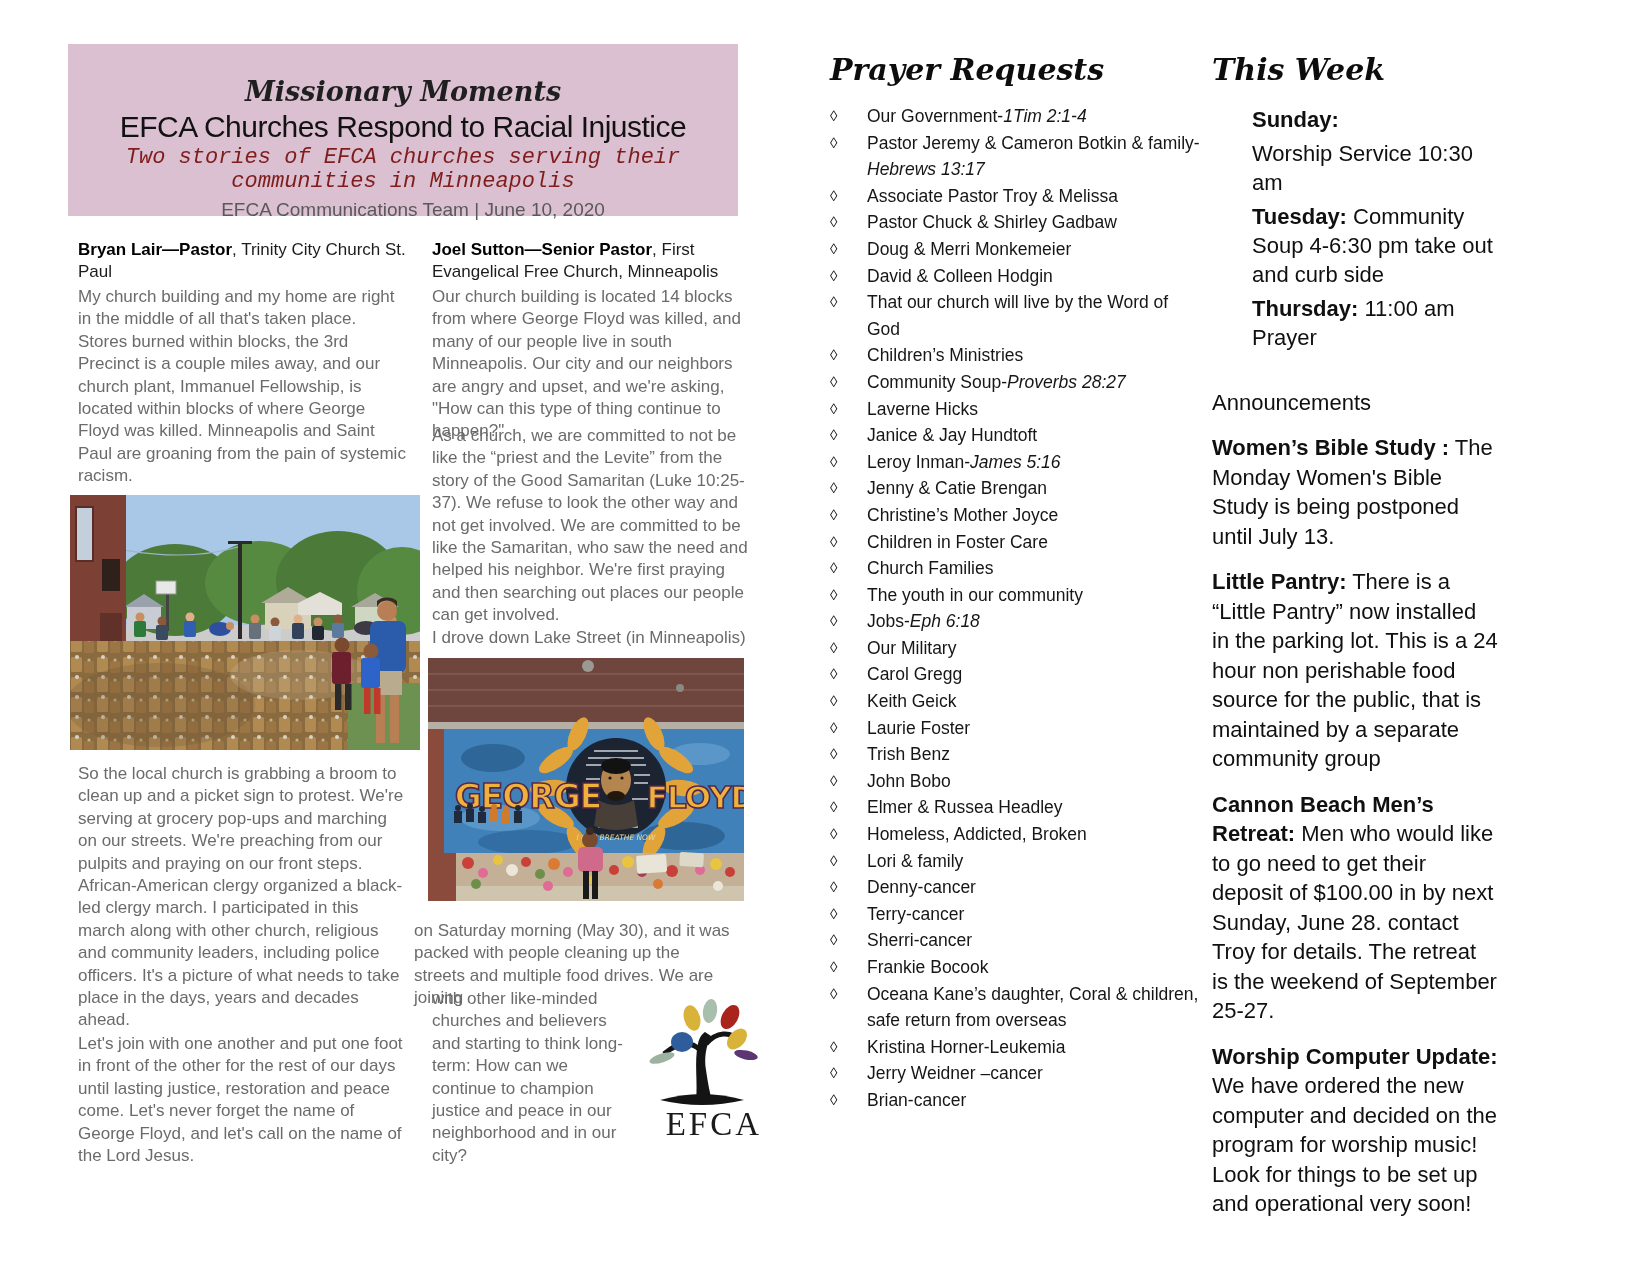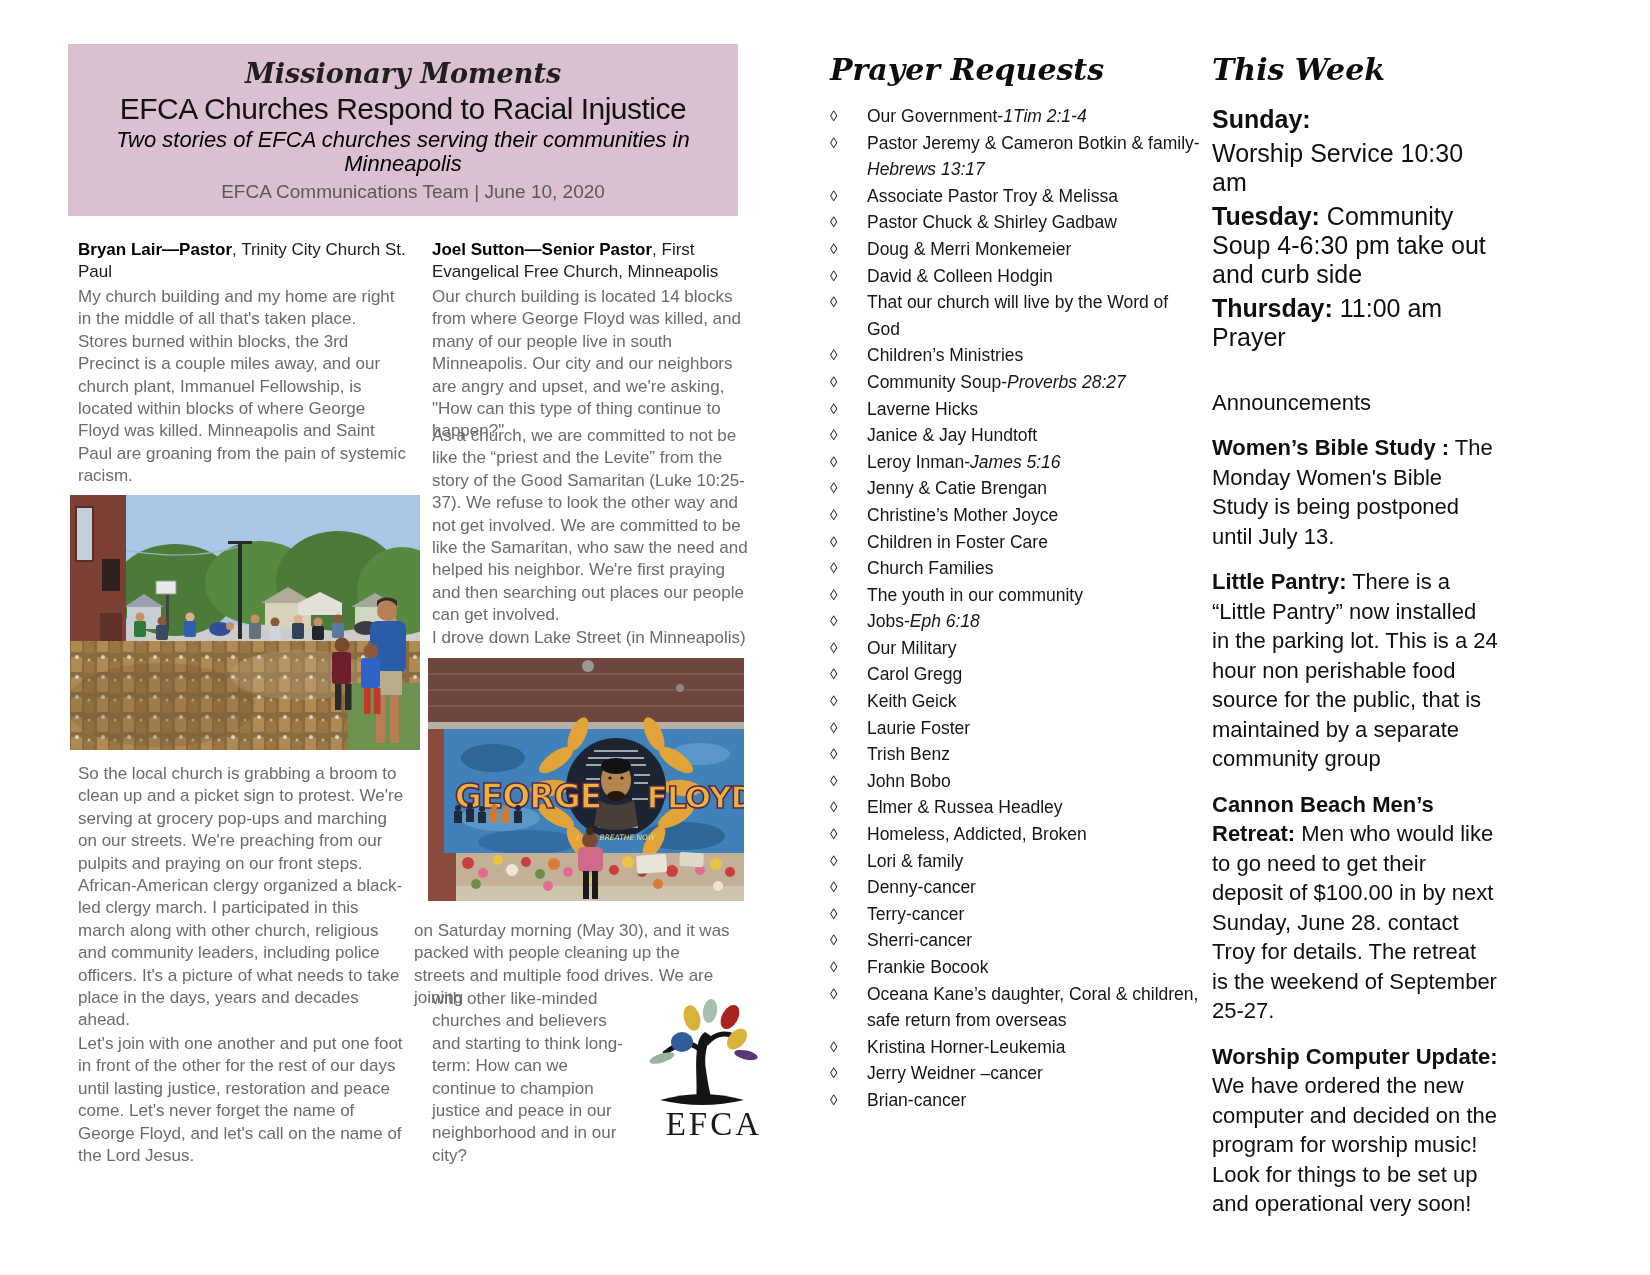--- a/index.html
+++ b/index.html
@@ -4,25 +4,25 @@
 <style>
   html,body{margin:0;padding:0;background:#ffffff;}
   body{width:1650px;height:1275px;position:relative;overflow:hidden;
        font-family:"Liberation Sans", sans-serif;}
   .page{position:absolute;inset:0;background:#fff;}
 
   
   .pink-box{position:absolute;left:68px;top:44px;width:670px;height:172px;
             background:#dbc0d1;text-align:center;}
   .kicker{font-family:"DejaVu Serif", serif;font-style:italic;font-weight:bold;
-          font-size:27px;color:#1f1f1f;padding-top:14px;}
+          font-size:27px;color:#1f1f1f;padding-top:32px;}
   .main-title{font-family:Liberation Sans, sans-serif;font-size:30px;color:#121212;
           margin-top:3px;letter-spacing:-0.5px;}
-  .subtitle{font-family:Liberation Sans, sans-serif;font-style:italic;font-size:22px;
-          color:#000000;line-height:24px;margin-top:2px;padding:0 30px;}
+  .subtitle{font-family:Liberation Mono, monospace;font-style:italic;font-size:22px;
+          color:#7f1d1d;line-height:24px;margin-top:2px;padding:0 30px;}
   .byline{font-size:19px;color:#595959;margin-top:5px;margin-left:20px;}
 
   
   .story{font-size:17px;line-height:22.4px;color:#6b6b6b;}
   .story-head{font-size:17px;line-height:22.4px;color:#1c1c1c;}
   .story-head b{color:#000;}
   .abs{position:absolute;}
   .nowrap{white-space:nowrap;}
 
   .photo{overflow:hidden;background:#ccc;}
@@ -39,21 +39,21 @@
              font-size:30px;color:#0d0d0d;}
   .pr-list{margin-top:16px;}
   .pr-item{display:flex;font-size:17.5px;line-height:26.6px;color:#161616;}
   .pr-bullet{flex:0 0 37px;font-size:15px;color:#161616;}
   .pr-body{flex:1;}
   .pr-ref{font-style:italic;}
 
   
   .week-col{position:absolute;left:1212px;top:52px;width:286px;color:#101010;}
   .week-col .col-title{margin-bottom:18px;}
-  .tw-line{font-size:25px;line-height:29px;margin-bottom:5px;}
+  .tw-line{font-size:22px;line-height:29px;margin-bottom:5px;margin-left:40px;}
   .tw-line b{font-weight:bold;}
   .tw-heading{font-size:22px;font-weight:normal;margin-top:36px;line-height:29px;}
   .tw-item{font-size:22px;line-height:29.5px;margin-top:16px;}
   .tw-item b{font-weight:bold;}
 </style>
 </head>
 <body>
 
 <div class="page">
 

